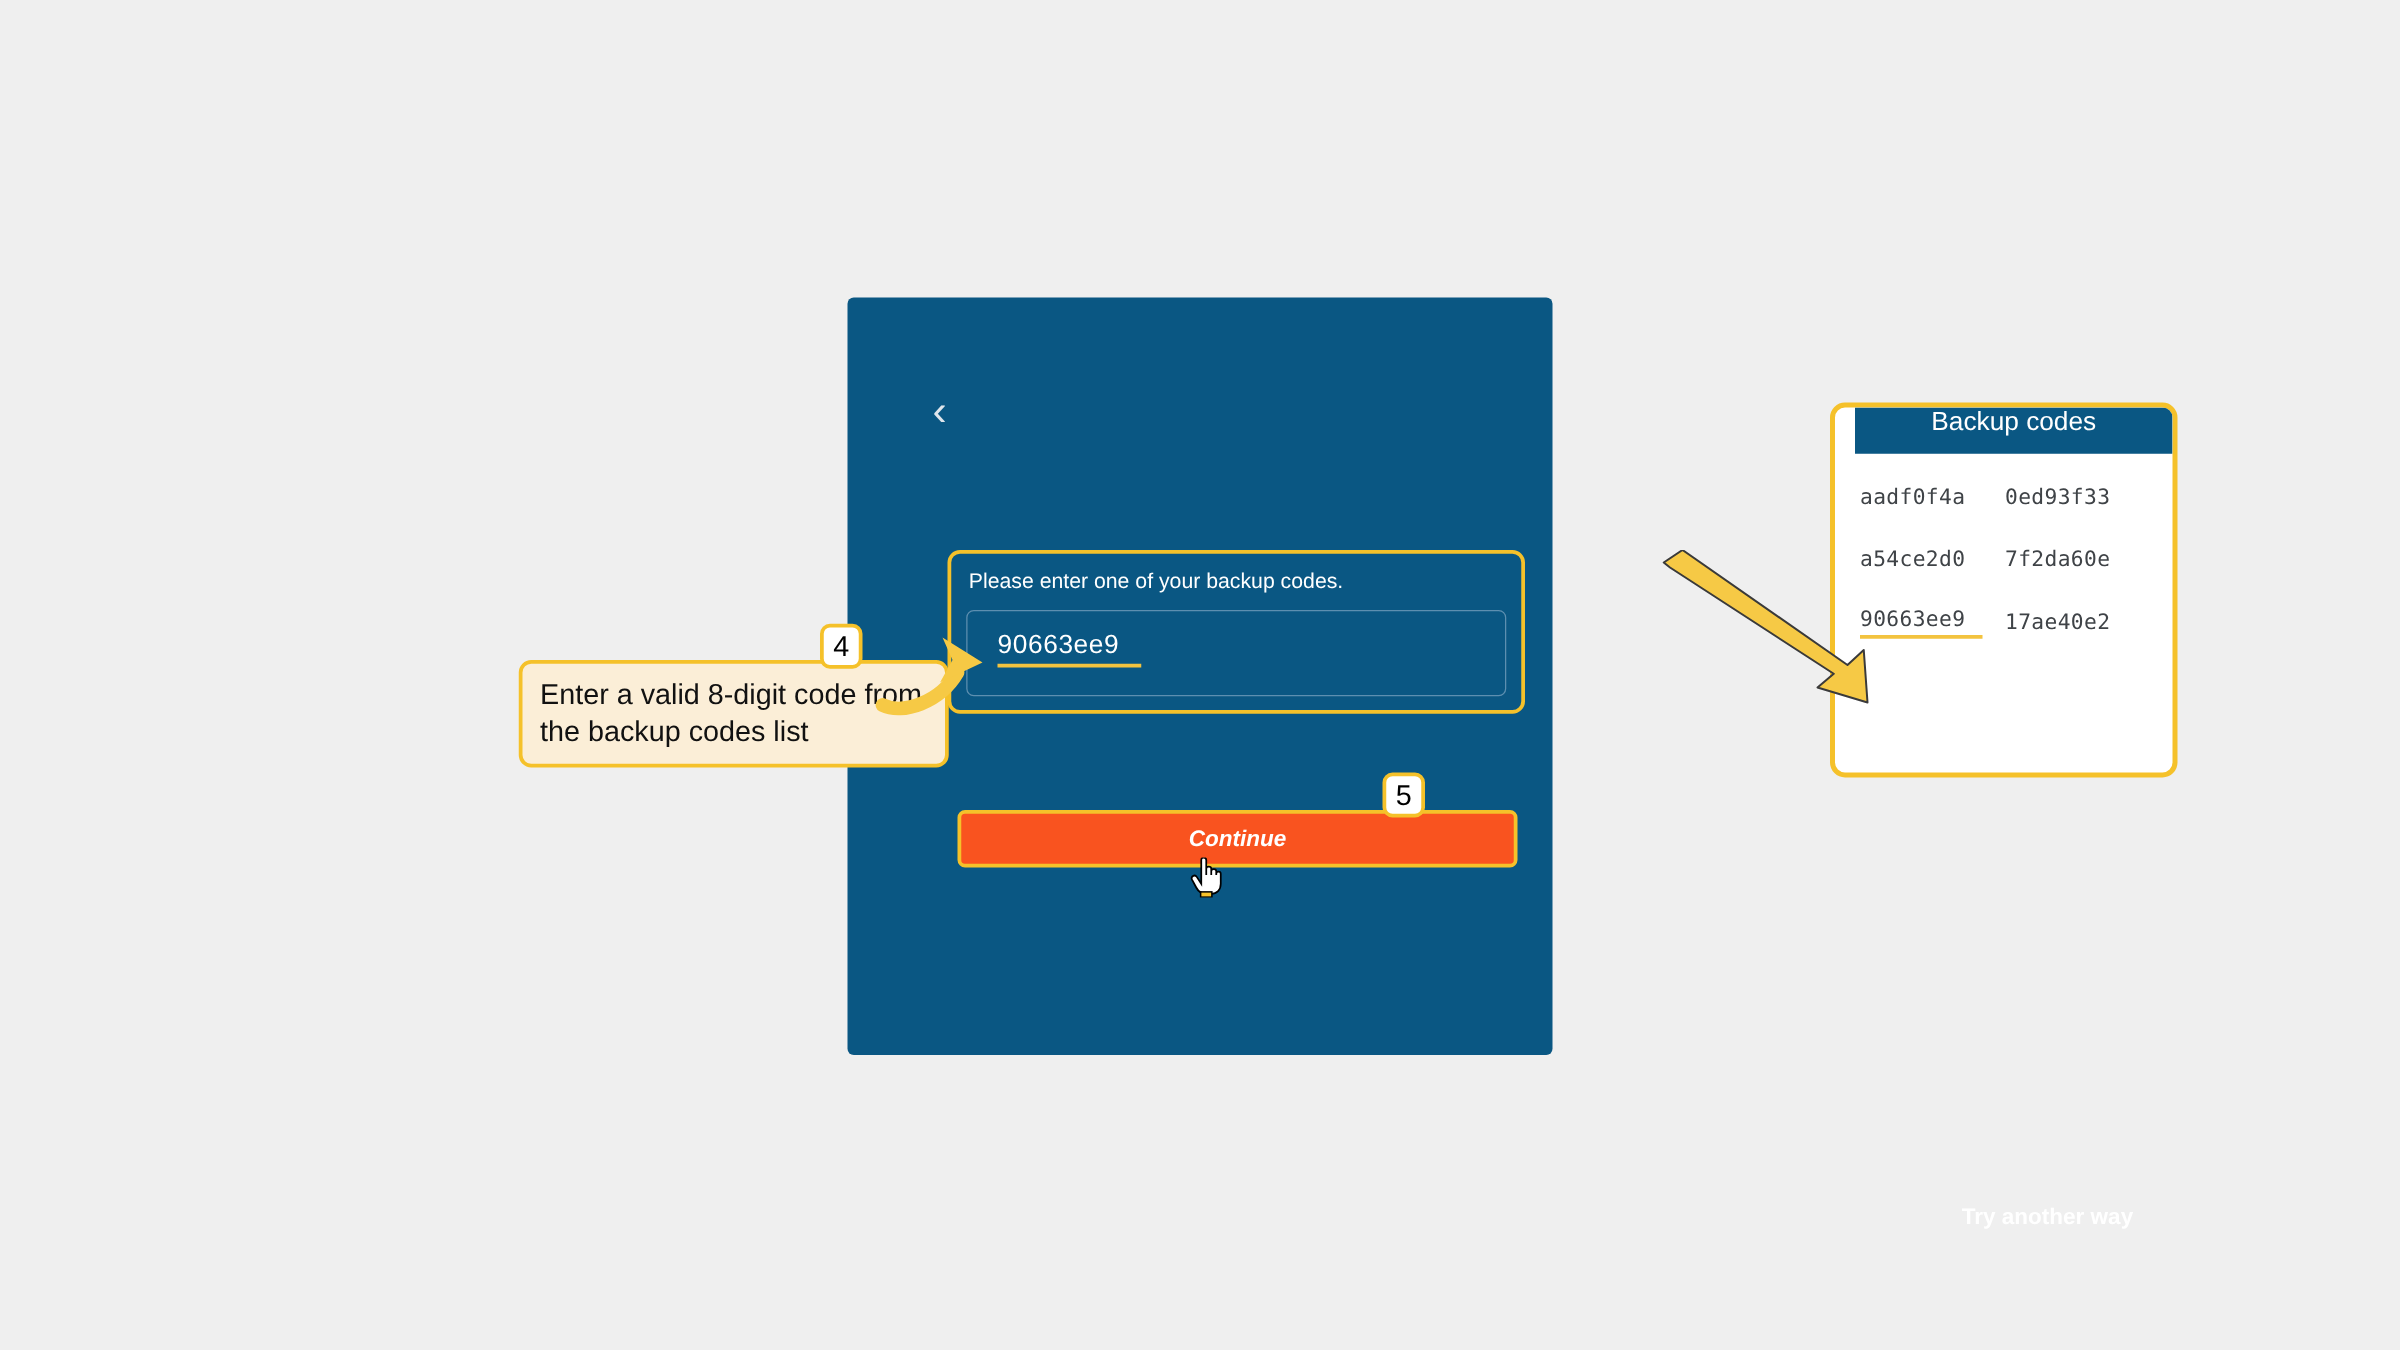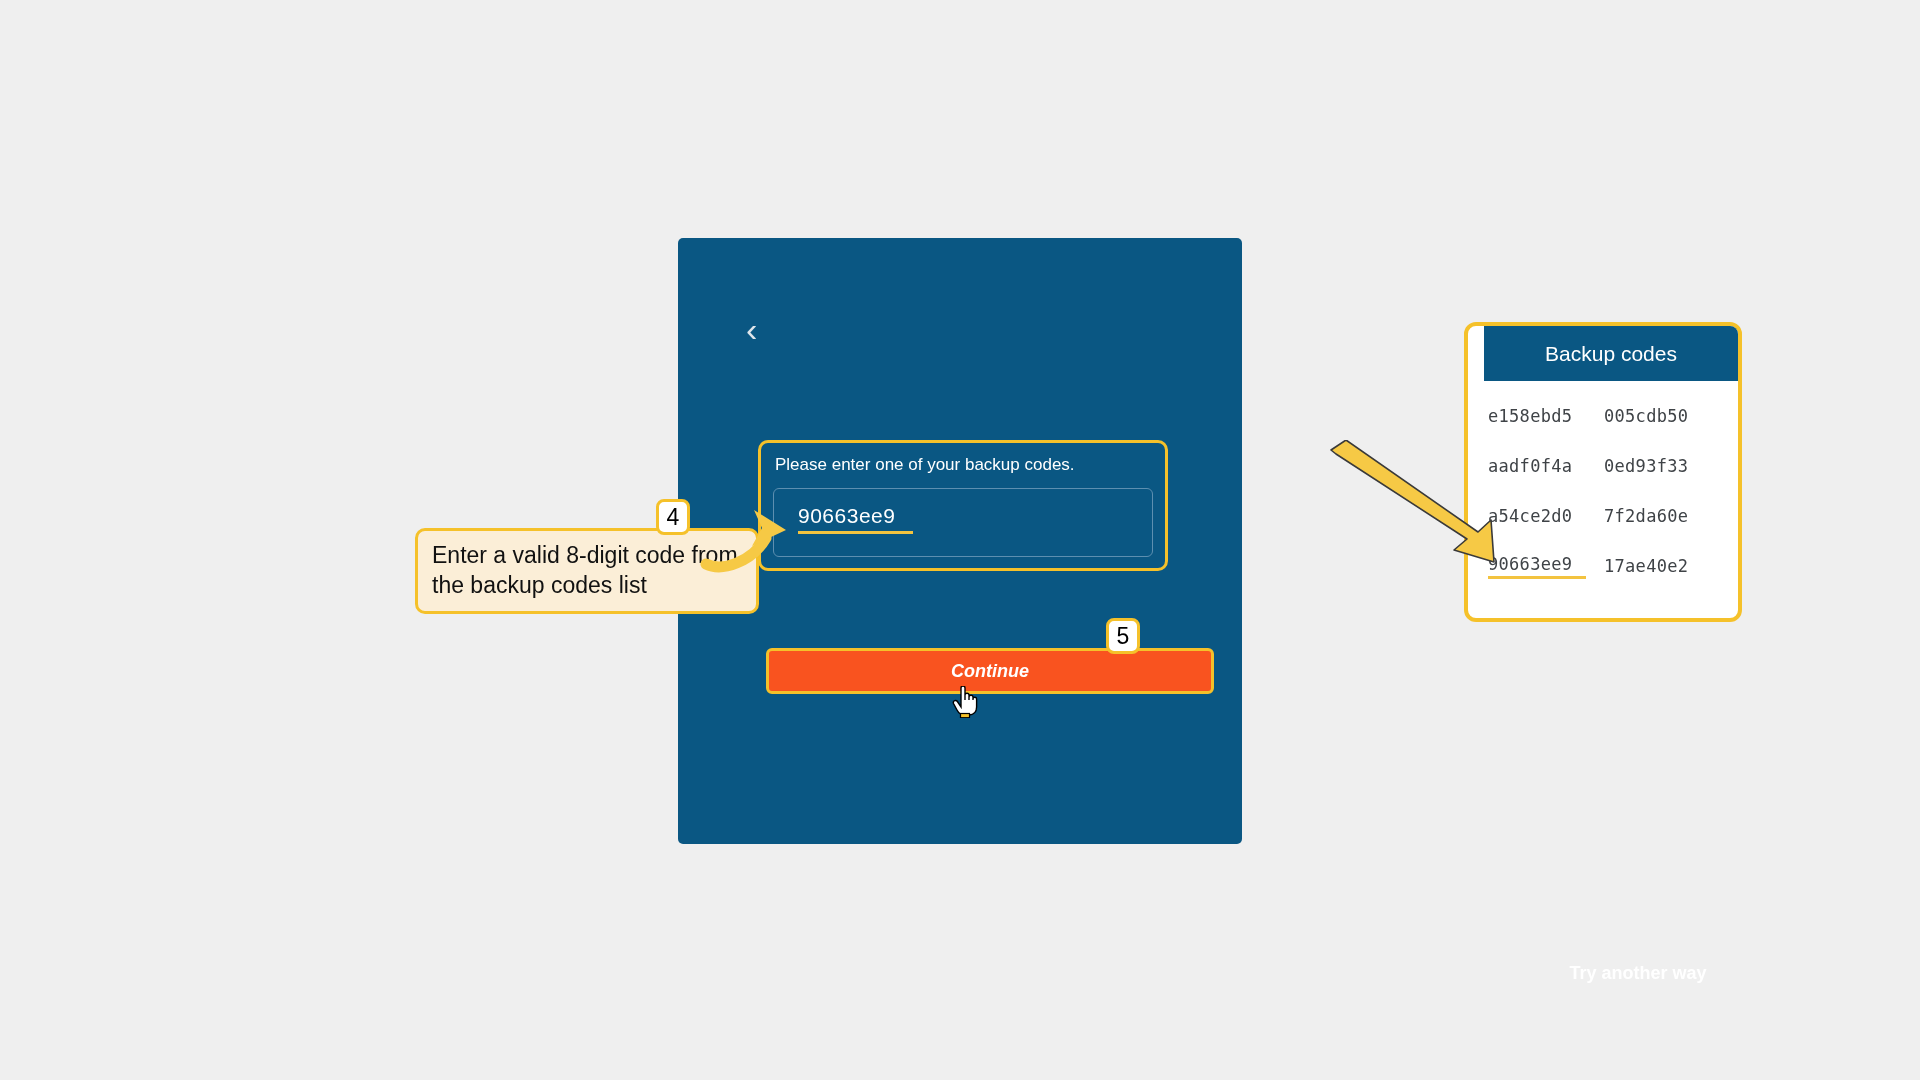--- a/index.html
+++ b/index.html
@@ -49,21 +49,21 @@
     font-weight: 400;
     letter-spacing: 0.2px;
     white-space: nowrap;
   }
 
   
   #prompt-block {
     position: absolute;
     left: 758px;
     top: 440px;
-    width: 410px;
+    width: 462px;
     height: 131px;
     border: 3px solid #f5c12a;
     border-radius: 10px;
     box-sizing: border-box;
   }
   #prompt-text {
     position: absolute;
     left: 14px;
     top: 12px;
     color: #ffffff;
@@ -199,24 +199,24 @@
     width: 278px;
     height: 300px;
     background: #ffffff;
     border: 4px solid #f5c12a;
     border-radius: 12px;
     box-sizing: border-box;
     overflow: hidden;
     z-index: 10;
   }
   #backup-codes-header {
-    height: 55px;
+    height: 37px;
     background: #0a5783;
     display: flex;
-    align-items: center;
+    align-items: flex-start;
     justify-content: center;
     margin-left: 16px;
   }
   #backup-codes-title {
     color: #ffffff;
     font-size: 21px;
   }
   #backup-codes-body {
     padding: 10px 0 0 0;
   }
@@ -298,24 +298,20 @@
 <div id="callout-4">
   <div id="callout-4-text">Enter a valid 8-digit code from the backup codes list</div>
 </div>
 
 <div id="backup-codes-panel">
   <div id="backup-codes-header">
     <span id="backup-codes-title">Backup codes</span>
   </div>
   <div id="backup-codes-body">
 
-    <div class="code-row">
-      <span class="code-cell">e158ebd5</span>
-      <span class="code-cell">005cdb50</span>
-    </div>
 
     <div class="code-row">
       <span class="code-cell">aadf0f4a</span>
       <span class="code-cell">0ed93f33</span>
     </div>
 
     <div class="code-row">
       <span class="code-cell">a54ce2d0</span>
       <span class="code-cell">7f2da60e</span>
     </div>

